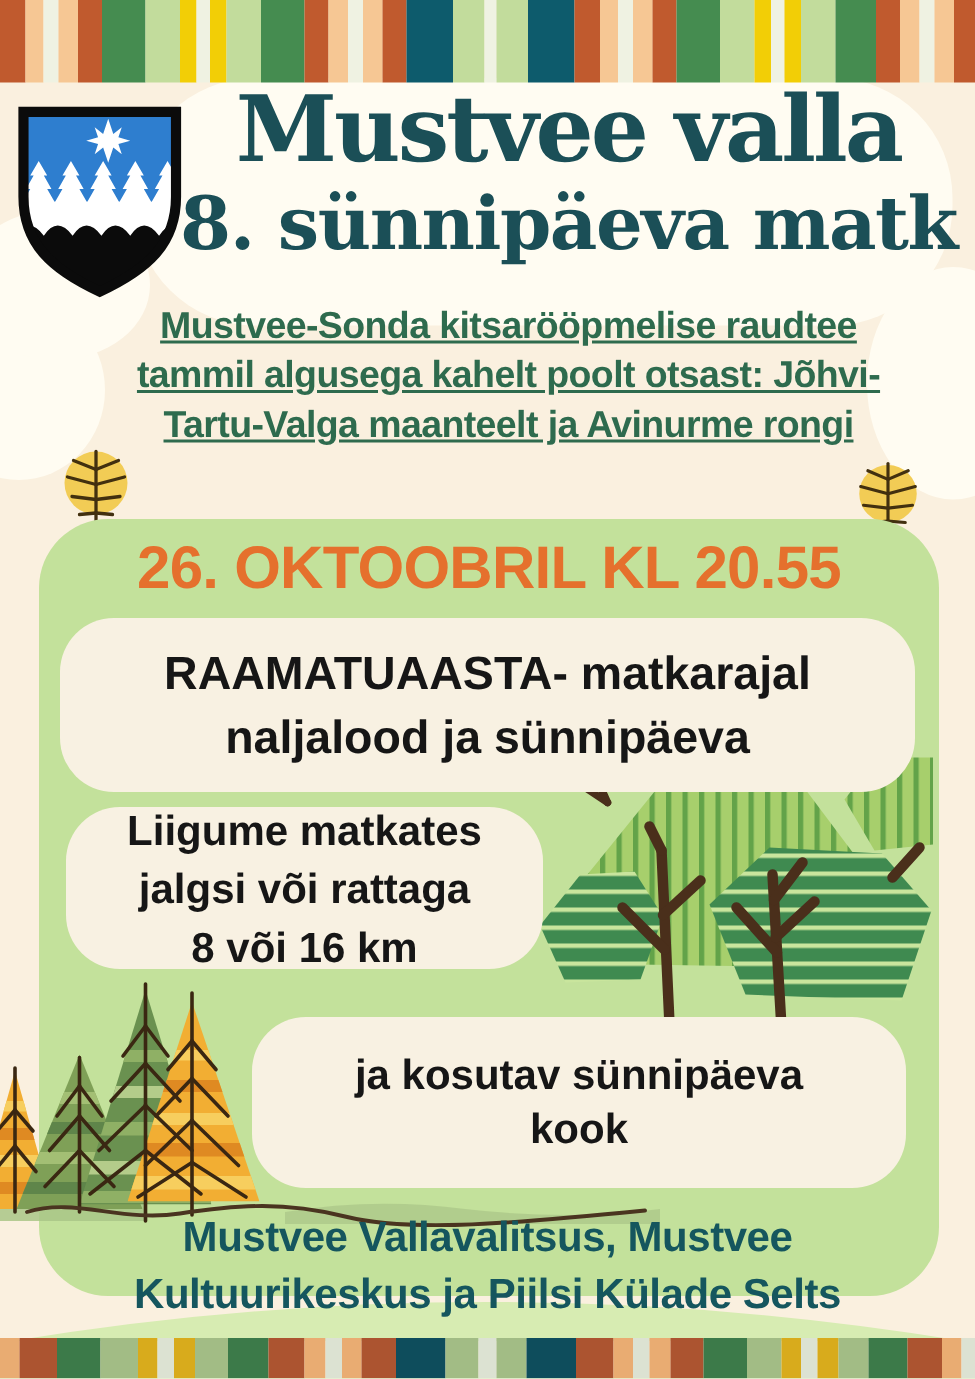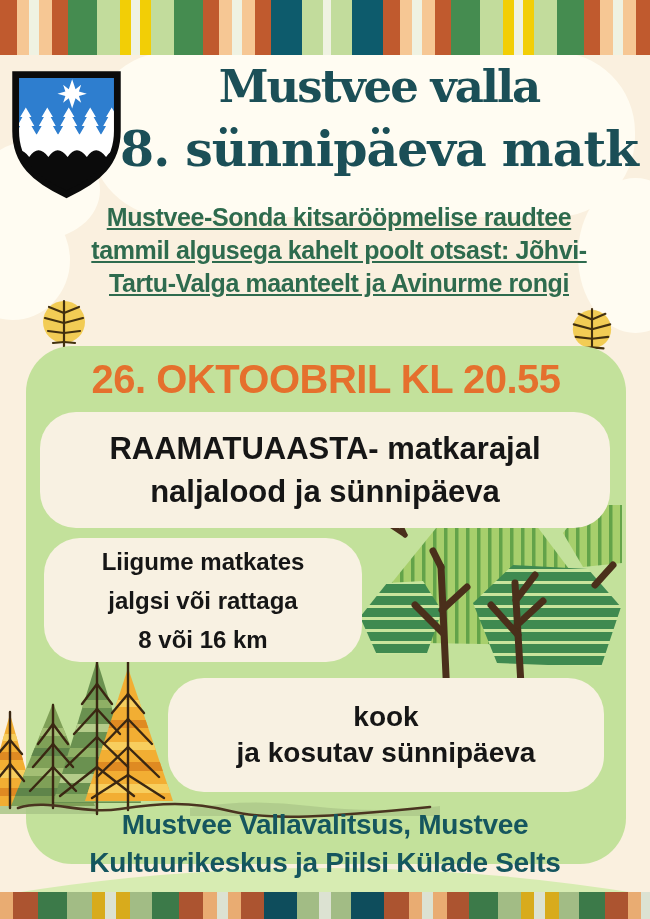--- a/index.html
+++ b/index.html
@@ -14,21 +14,21 @@
 
   .stripes{position:absolute;left:0;width:650px;display:flex;}
   .stripes-top{top:0;height:55px;}
   .stripes-bottom{bottom:0;height:27px;}
   .stripe{height:100%;}
 
   .shield{position:absolute;left:10px;top:64px;width:113px;height:141px;}
 
   .title{position:absolute;left:116px;top:54px;width:526px;text-align:center;color:#1B4F57;
          font-family:"DejaVu Serif",serif;font-weight:bold;}
-  .title .l1{font-size:45px;line-height:66px;letter-spacing:-2px;}
+  .title .l1{font-size:61px;line-height:66px;letter-spacing:-2px;}
   .title .l2{font-size:49px;line-height:58px;letter-spacing:-1px;}
 
   .subtitle{position:absolute;left:24px;top:201px;width:630px;text-align:center;color:#2E6B4E;
             font-weight:bold;font-size:25px;line-height:33px;letter-spacing:-0.4px;text-decoration:underline;}
 
   .leaf{position:absolute;}
   .leafL{left:40px;top:299px;width:48px;height:54px;}
   .leafR{left:569px;top:307px;width:46px;height:52px;}
 
   .panel{position:absolute;left:26px;top:346px;width:600px;height:518px;background:#C3E19B;border-radius:46px;}
@@ -36,21 +36,21 @@
 
   .date{position:absolute;left:26px;top:357px;width:600px;text-align:center;color:#E5702D;
         font-size:40px;font-weight:bold;letter-spacing:-0.5px;}
 
   .trees-right{position:absolute;left:345px;top:505px;width:277px;height:215px;}
   .pines{position:absolute;left:0;top:648px;width:440px;height:170px;}
 
   .ibox{position:absolute;background:#F8F1E2;border-radius:36px;color:#161616;font-weight:bold;
         text-align:center;display:flex;flex-direction:column;justify-content:center;}
   .box1{left:40px;top:412px;width:570px;height:116px;font-size:31px;line-height:43px;}
-  .box2{left:44px;top:538px;width:318px;height:124px;font-size:24px;line-height:39px;}
+  .box2{left:44px;top:538px;width:318px;height:108px;font-size:28px;line-height:39px;}
   .box3{left:168px;top:678px;width:436px;height:114px;font-size:28px;line-height:36px;}
 
   .footer{position:absolute;left:0;top:806px;width:650px;text-align:center;color:#15565E;
           font-weight:bold;font-size:28px;line-height:38px;letter-spacing:-0.3px;}
 </style>
 </head>
 <body>
 
 <div class="page">
 
@@ -290,22 +290,22 @@
   <div class="ibox box1">
     <div>RAAMATUAASTA- matkarajal</div>
     <div>naljalood ja sünnipäeva</div>
   </div>
   <div class="ibox box2">
     <div>Liigume matkates</div>
     <div>jalgsi või rattaga</div>
     <div>8 või 16 km</div>
   </div>
   <div class="ibox box3">
+    <div>ja kosutav sünnipäeva</div>
     <div>kook</div>
-    <div>ja kosutav sünnipäeva</div>
   </div>
 
   <div class="footer">
     <div>Mustvee Vallavalitsus, Mustvee</div>
     <div>Kultuurikeskus ja Piilsi Külade Selts</div>
   </div>
 
   <div class="stripes stripes-bottom" id="stripes-bottom">
       <div class="stripe" style="background: rgb(233, 172, 114); flex-grow: 12;"></div>
       <div class="stripe" style="background: rgb(172, 84, 48); flex-grow: 22;"></div>

